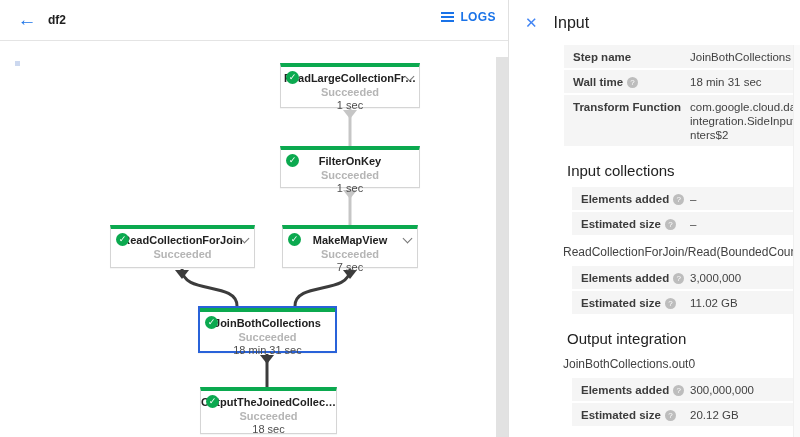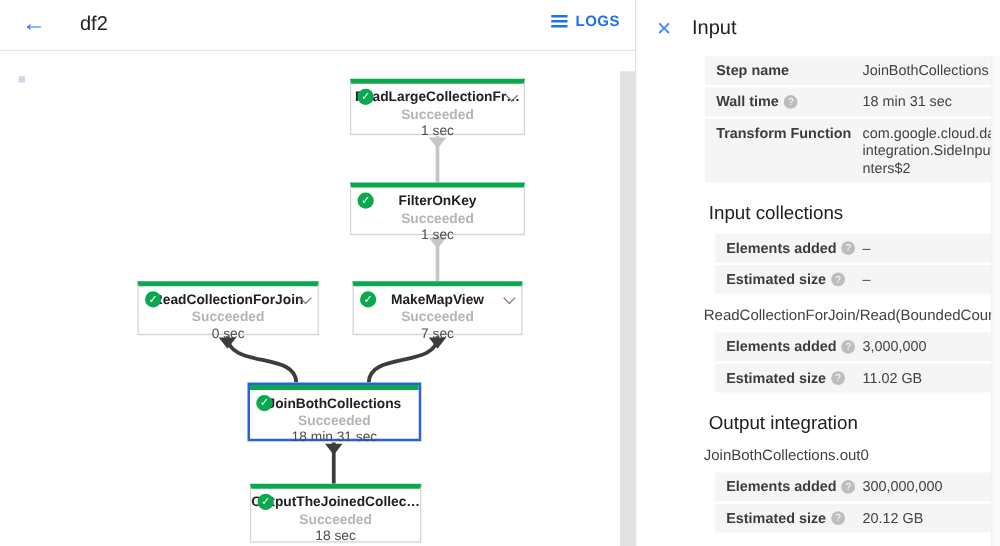--- a/index.html
+++ b/index.html
@@ -5,21 +5,21 @@
   * { margin:0; padding:0; box-sizing:border-box; }
   html,body { width:800px; height:437px; overflow:hidden;
     font-family:"Liberation Sans", sans-serif; background:#fff; }
   .app { position:relative; width:800px; height:437px; background:#fff; }
 
   
   .topbar { position:absolute; left:0; top:0; width:508px; height:41px;
     background:#fff; border-bottom:1px solid #e4e4e4; display:flex; align-items:center; }
   .back-btn { margin-left:14px; width:26px; height:26px; border:none; background:transparent;
     color:#1a73e8; font-size:19px; line-height:26px; cursor:pointer; }
-  .job-title { margin-left:24px; font-size:16px; color:#212121; }
+  .job-title { margin-left:8px; font-size:12px; color:#212121;font-weight:bold; }
   .logs-btn { position:absolute; right:12px; top:10px; display:flex; align-items:center;
     gap:6px; background:transparent; border:none; cursor:pointer; color:#1a73e8; }
   .logs-icon { display:inline-flex; flex-direction:column; gap:2px; }
   .logs-icon i { display:block; width:13px; height:2px; background:#1a73e8; }
   .logs-label { font-size:12px; font-weight:bold; letter-spacing:.4px; color:#1a73e8; }
 
   
   .graph-area { position:absolute; left:0; top:41px; width:508px; height:396px; background:#fff; }
   .edges { position:absolute; left:0; top:0; width:508px; height:396px; }
   .minimap-dot { position:absolute; left:15px; top:20px; width:5px; height:5px; background:#ccd8ef; }
@@ -130,21 +130,20 @@
       <div class="node-duration">1 sec</div>
     </div>
 
     <div class="node node-3">
       <div class="node-title-row">
         <span class="check-badge">✓</span>
         <div class="node-title">ReadCollectionForJoin</div>
         <span class="chevron"></span>
       </div>
       <div class="node-status">Succeeded</div>
-      <div class="node-duration">0 sec</div>
     </div>
 
     <div class="node node-4">
       <div class="node-title-row">
         <span class="check-badge">✓</span>
         <div class="node-title">MakeMapView</div>
         <span class="chevron"></span>
       </div>
       <div class="node-status">Succeeded</div>
       <div class="node-duration">7 sec</div>

